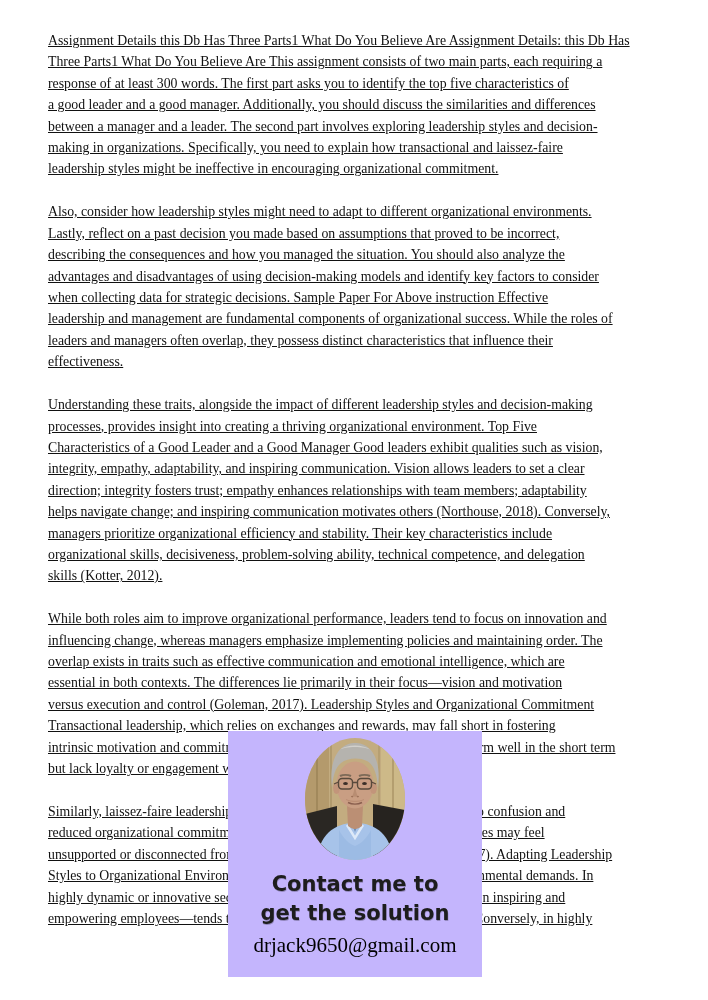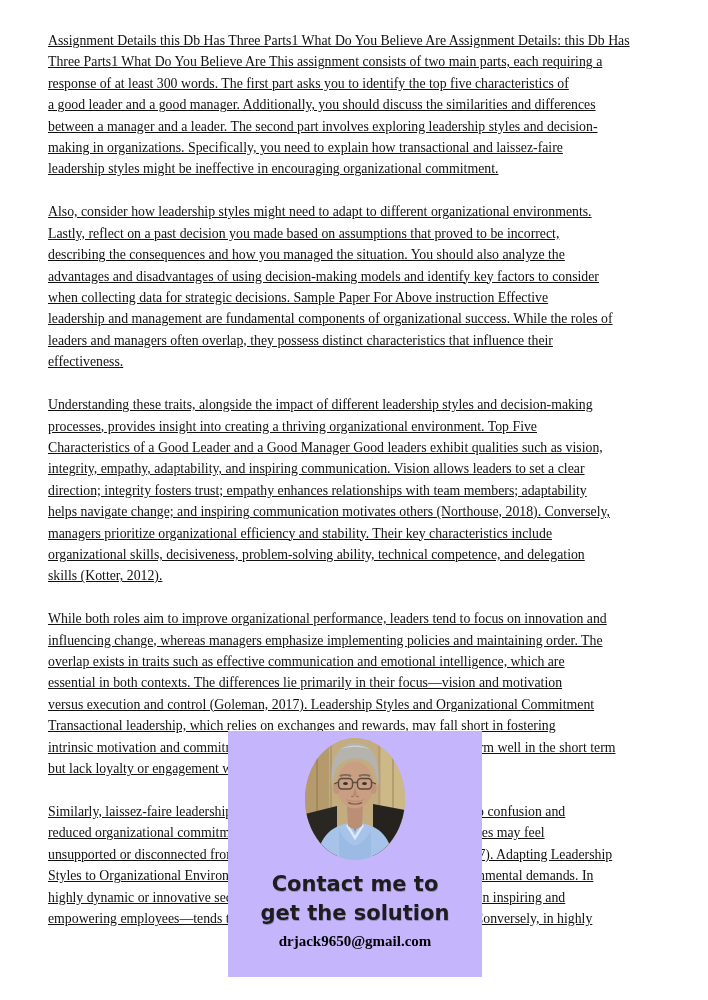--- a/index.html
+++ b/index.html
@@ -49,22 +49,22 @@
     font-size: 21px;
     line-height: 29px;
     color: #1d1d1d;
     text-align: center;
     white-space: pre-line;
     text-shadow: 0.5px 0.5px 0 rgba(0,0,0,0.25);
   }
   .contact-email {
     margin-top: 5px;
     font-family: "Liberation Serif", serif;
-    font-weight: 700;
-    font-size: 15px;
+    font-weight: 400;
+    font-size: 21px;
     color: #000000;
     text-align: right;
   }
 </style>
 </head>
 <body>
 
 <div class="doc">
   <div class="para">Assignment Details this Db Has Three Parts1 What Do You Believe Are Assignment Details: this Db Has
 Three Parts1 What Do You Believe Are This assignment consists of two main parts, each requiring a

